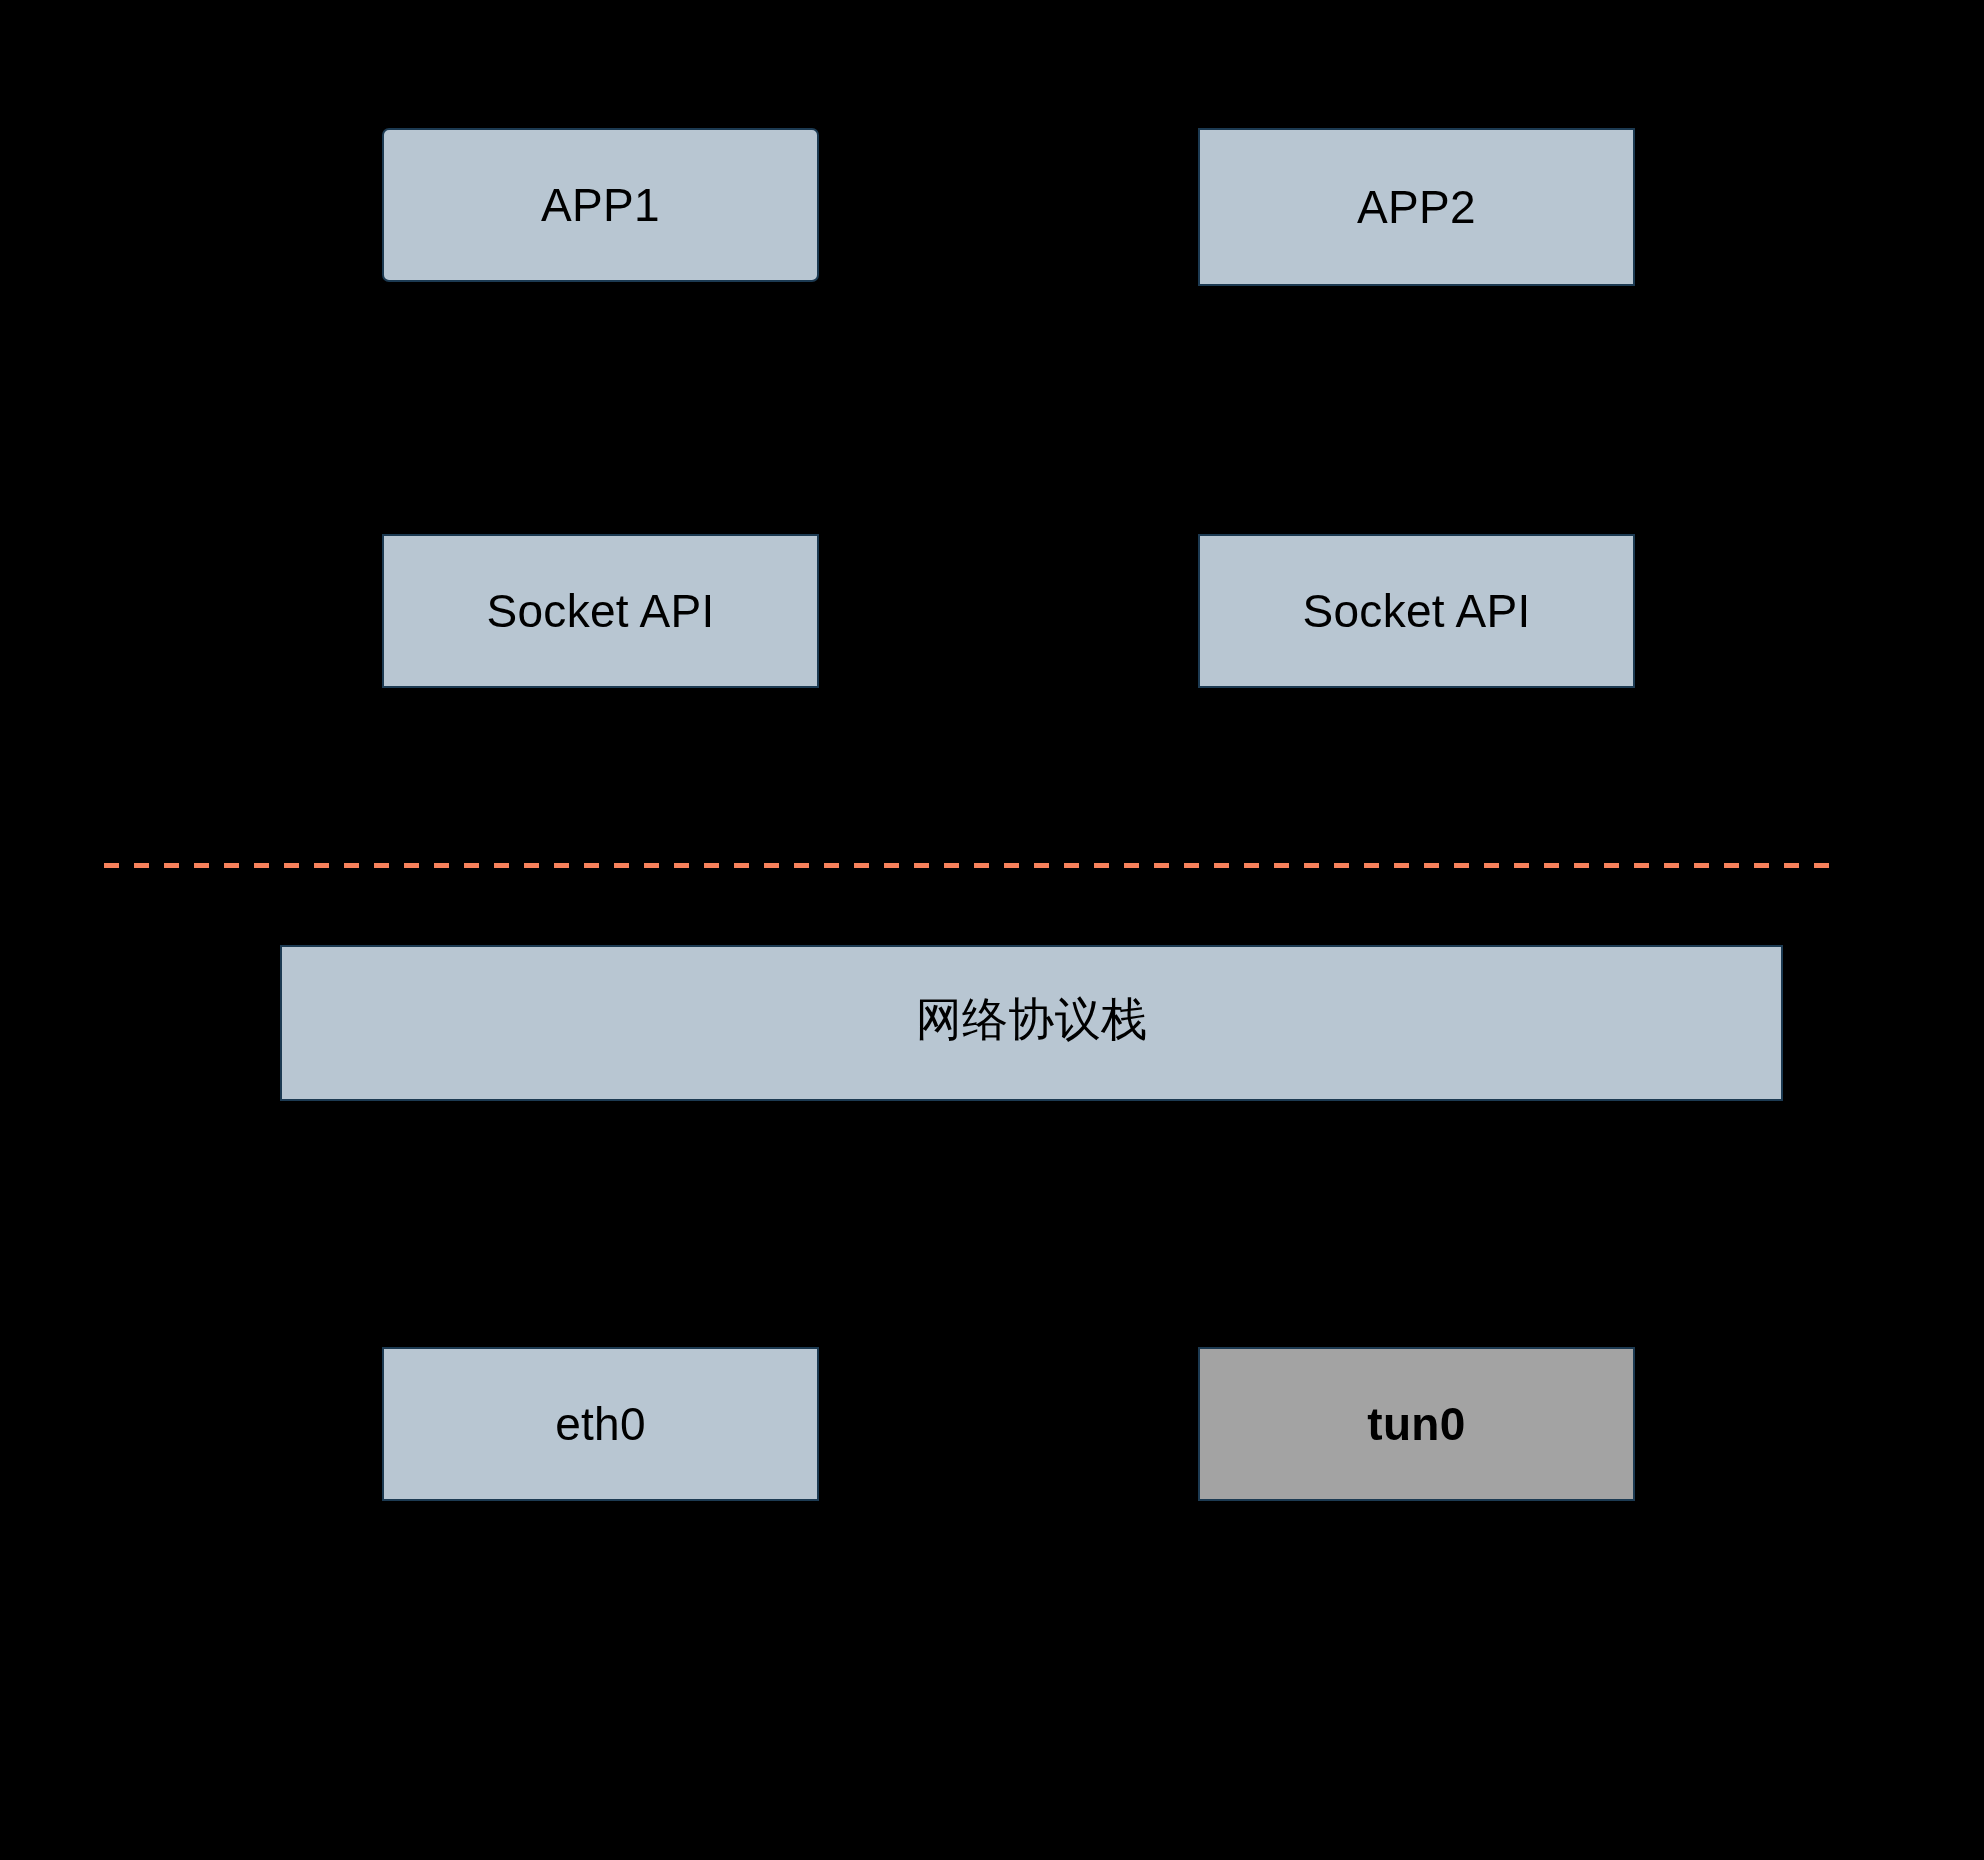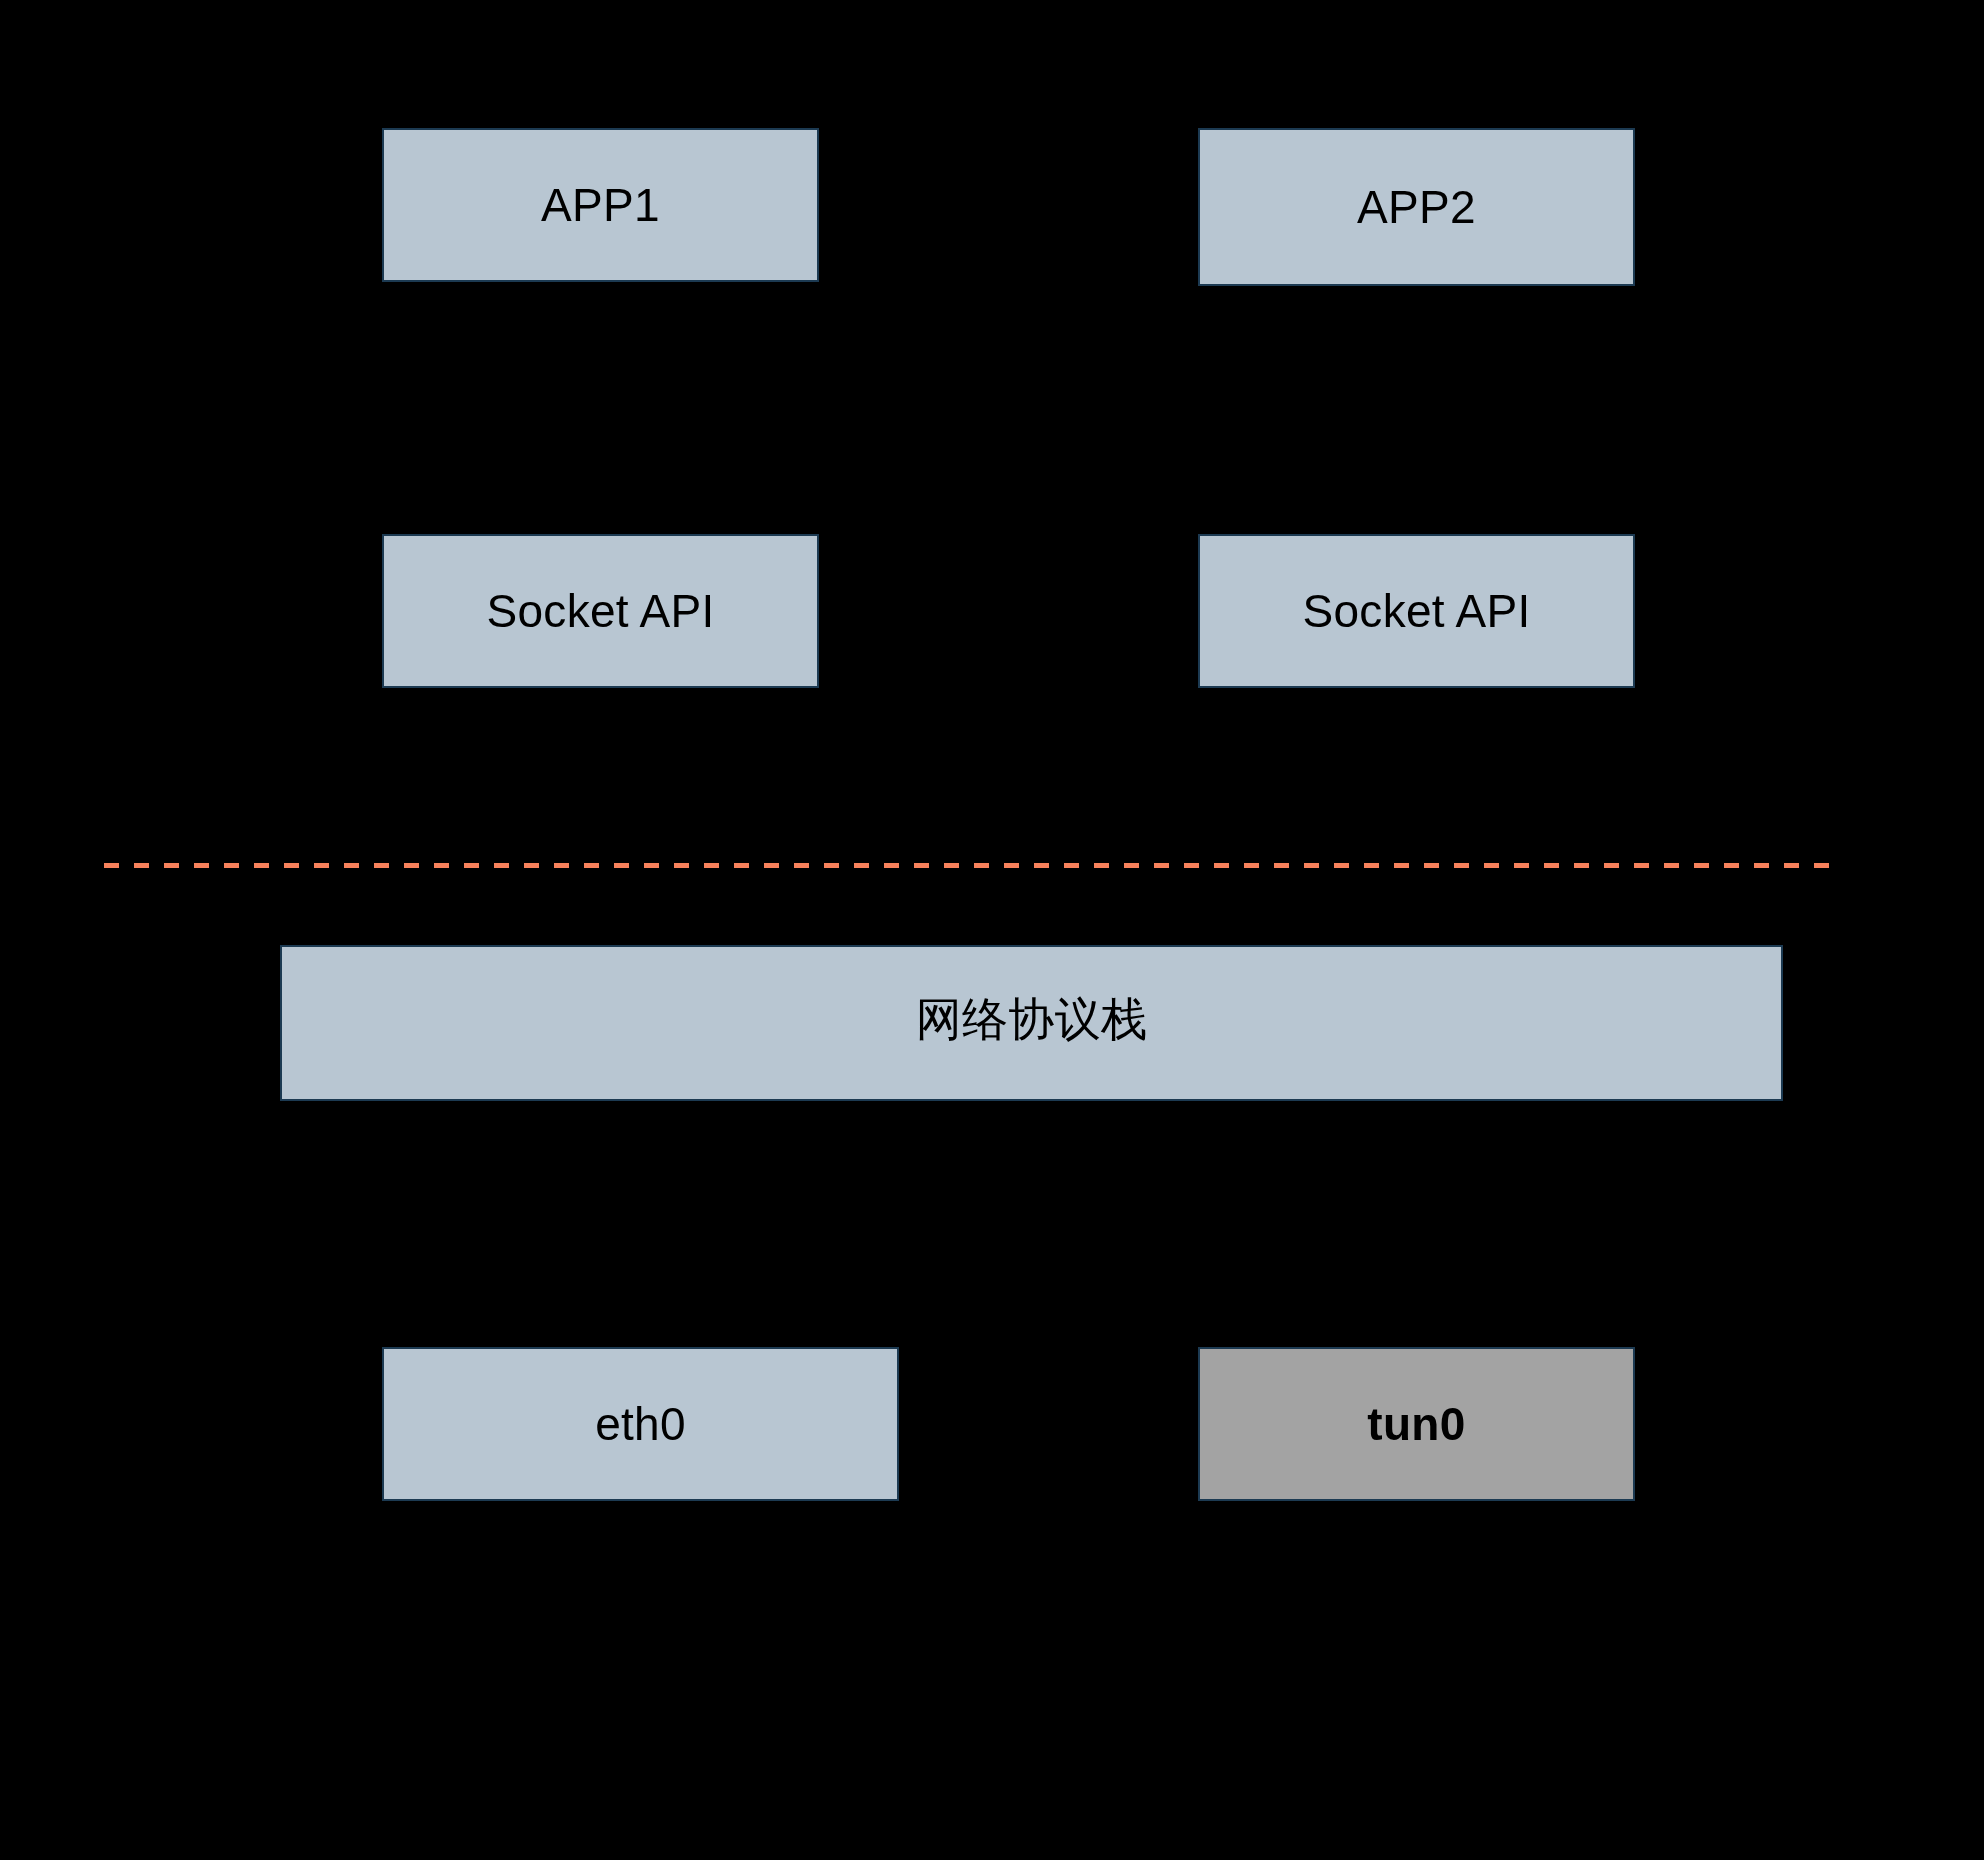--- a/index.html
+++ b/index.html
@@ -34,36 +34,36 @@
     line-height: 1;
     white-space: nowrap;
     letter-spacing: 0.3px;
   }
   
   .box-app1          { left: 382px;  top: 128px;  width: 437px;  height: 154px; }
   .box-app2          { left: 1198px; top: 128px;  width: 437px;  height: 158px; }
   .box-socket-left   { left: 382px;  top: 534px;  width: 437px;  height: 154px; }
   .box-socket-right  { left: 1198px; top: 534px;  width: 437px;  height: 154px; }
   .box-network-stack { left: 280px;  top: 945px; width: 1503px; height: 156px; font-family: Liberation Mono, monospace; }
-  .box-eth0          { left: 382px;  top: 1347px; width: 517px;  height: 154px; }
+  .box-eth0          { left: 382px;  top: 1347px; width: 437px;  height: 154px; }
   .box-tun0          { left: 1198px; top: 1347px; width: 437px;  height: 154px; }
   .divider {
     position: absolute;
     left: 104px;
     top: 863px;
     width: 1725px;
     height: 5.1px;
   }
 </style>
 </head>
 <body style="background-color: rgb(0, 0, 0);">
 
 <div class="canvas" style="background-color: rgb(0, 0, 0);">
 
-  <div class="node box-app1" style="background-color: rgb(184, 198, 210); border-color: rgb(28, 58, 82); color: rgb(0, 0, 0);">
+  <div class="node box-app1" style="background-color: rgb(184, 198, 210); border-color: rgb(28, 58, 82); color: rgb(0, 0, 0); border-radius: 7px;">
     <span class="label">APP1</span>
   </div>
 
   <div class="node box-app2" style="background-color: rgb(184, 198, 210); border-color: rgb(28, 58, 82); color: rgb(0, 0, 0);">
     <span class="label">APP2</span>
   </div>
 
   <div class="node box-socket-left" style="background-color: rgb(184, 198, 210); border-color: rgb(28, 58, 82); color: rgb(0, 0, 0);">
     <span class="label">Socket API</span>
   </div>

